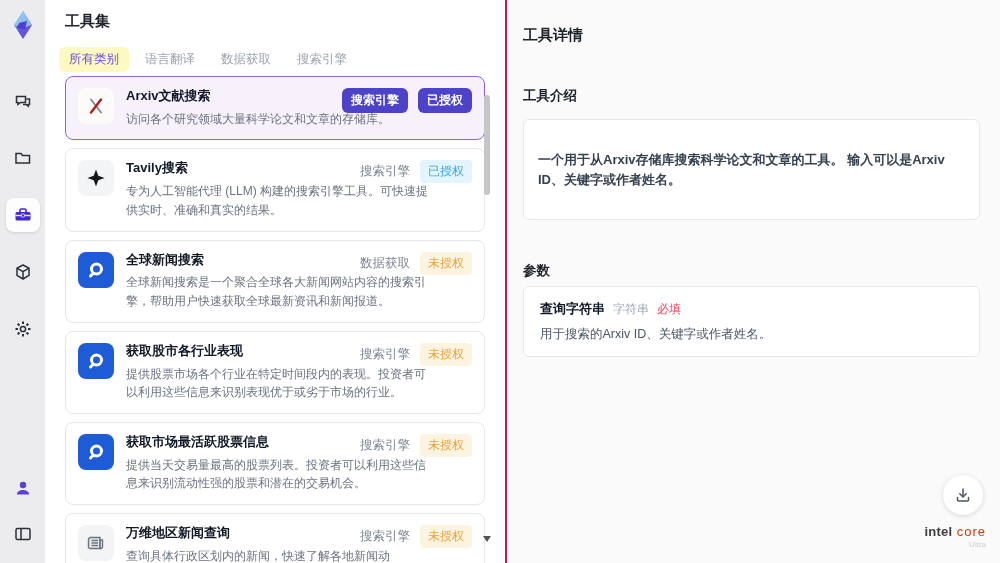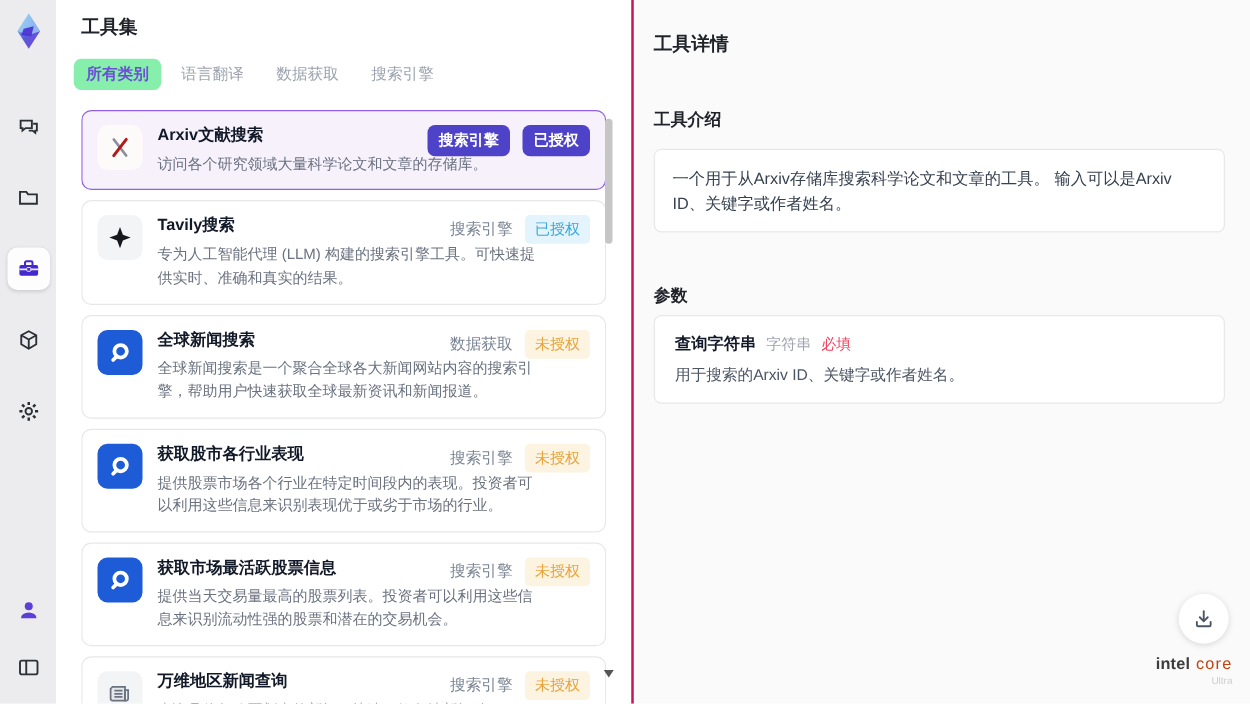--- a/index.html
+++ b/index.html
@@ -16,23 +16,23 @@
     justify-content:center; cursor:pointer; }
   .rail-btn.active { background:#fdfdfd; box-shadow:0 1px 3px rgba(0,0,0,.12); }
   .rail-bottom { margin-top:auto; margin-bottom:12px; display:flex; flex-direction:column; gap:12px; align-items:center; }
   .rail svg { display:block; }
 
   
   .list-panel { position:absolute; left:45px; top:0; width:455px; height:563px; background:#fff; }
   .list-title { font-size:15px; font-weight:bold; padding:12px 0 0 20px; }
   .tabs { display:flex; gap:6px; margin:16px 0 10px 14px; }
   .tab { font-size:12.5px; color:#9ca3af; padding:4px 10px; border-radius:6px; cursor:pointer; white-space:nowrap; }
-  .tab.active { color:#6c4fd4; background:#86efac; font-weight:bold; }
-
-  .cards { position:absolute; left:20px; top:88px; width:420px; bottom:0; overflow:hidden;
+  .tab.active { color:#6c4fd4; background:#fef9c3; font-weight:normal; }
+
+  .cards { position:absolute; left:20px; top:76px; width:420px; bottom:0; overflow:hidden;
     display:flex; flex-direction:column; gap:8px; }
   .card { position:relative; flex:0 0 auto; background:#fff; border:1px solid #e5e7eb;
     border-radius:8px; padding:11px 12px; display:flex; gap:12px; cursor:pointer; }
   .card.selected { border:1.5px solid #9061e4; background:#f7f1fc; }
   .tool-icon { width:36px; height:36px; border-radius:8px; flex:0 0 36px;
     display:flex; align-items:center; justify-content:center; background:#f3f4f6; }
   .tool-icon.arxiv { background:#fdfafa; }
   .tool-icon.bluesq { background:#1e5bd6; }
   .card-body { width:302px; }
   .card-title { font-size:13px; font-weight:bold; color:#111827; margin-bottom:5px; line-height:1.3; }
@@ -50,21 +50,21 @@
     background:#c6c6c6; border-radius:3px; cursor:pointer; }
   .scroll-down { position:absolute; left:438px; top:536px; width:0; height:0; cursor:pointer;
     border-left:4px solid transparent; border-right:4px solid transparent; border-top:6px solid #555; }
 
   
   .detail-panel { position:absolute; left:505px; top:0; width:495px; height:563px;
     background:#fafafa; border-left:2px solid #be185d; padding:26px 20px 0 16px; }
   .detail-title { font-size:15px; font-weight:bold; }
   .section-h { font-size:13.5px; font-weight:bold; margin-top:42px; }
   .intro-box { margin-top:14px; background:#fff; border:1px solid #e8e8e8; border-radius:6px;
-    padding:13px 14px; font-size:13px; color:#374151; line-height:1.5; }
+    padding:30px 14px; font-size:13px; color:#374151; line-height:1.5;font-weight:bold; }
   .param-box { margin-top:6px; background:#fff; border:1px solid #e8e8e8; border-radius:6px;
     padding:13px 16px; }
   .param-head { display:flex; align-items:baseline; gap:8px; }
   .param-name { font-size:13px; font-weight:bold; color:#111827; }
   .param-type { font-size:12px; color:#9ca3af; }
   .param-req { font-size:12px; color:#f43f5e; }
   .param-desc { margin-top:8px; font-size:12.5px; color:#4b5563; }
 
   
   .dl-btn { position:absolute; right:17px; bottom:48px; width:40px; height:40px; border-radius:50%;

